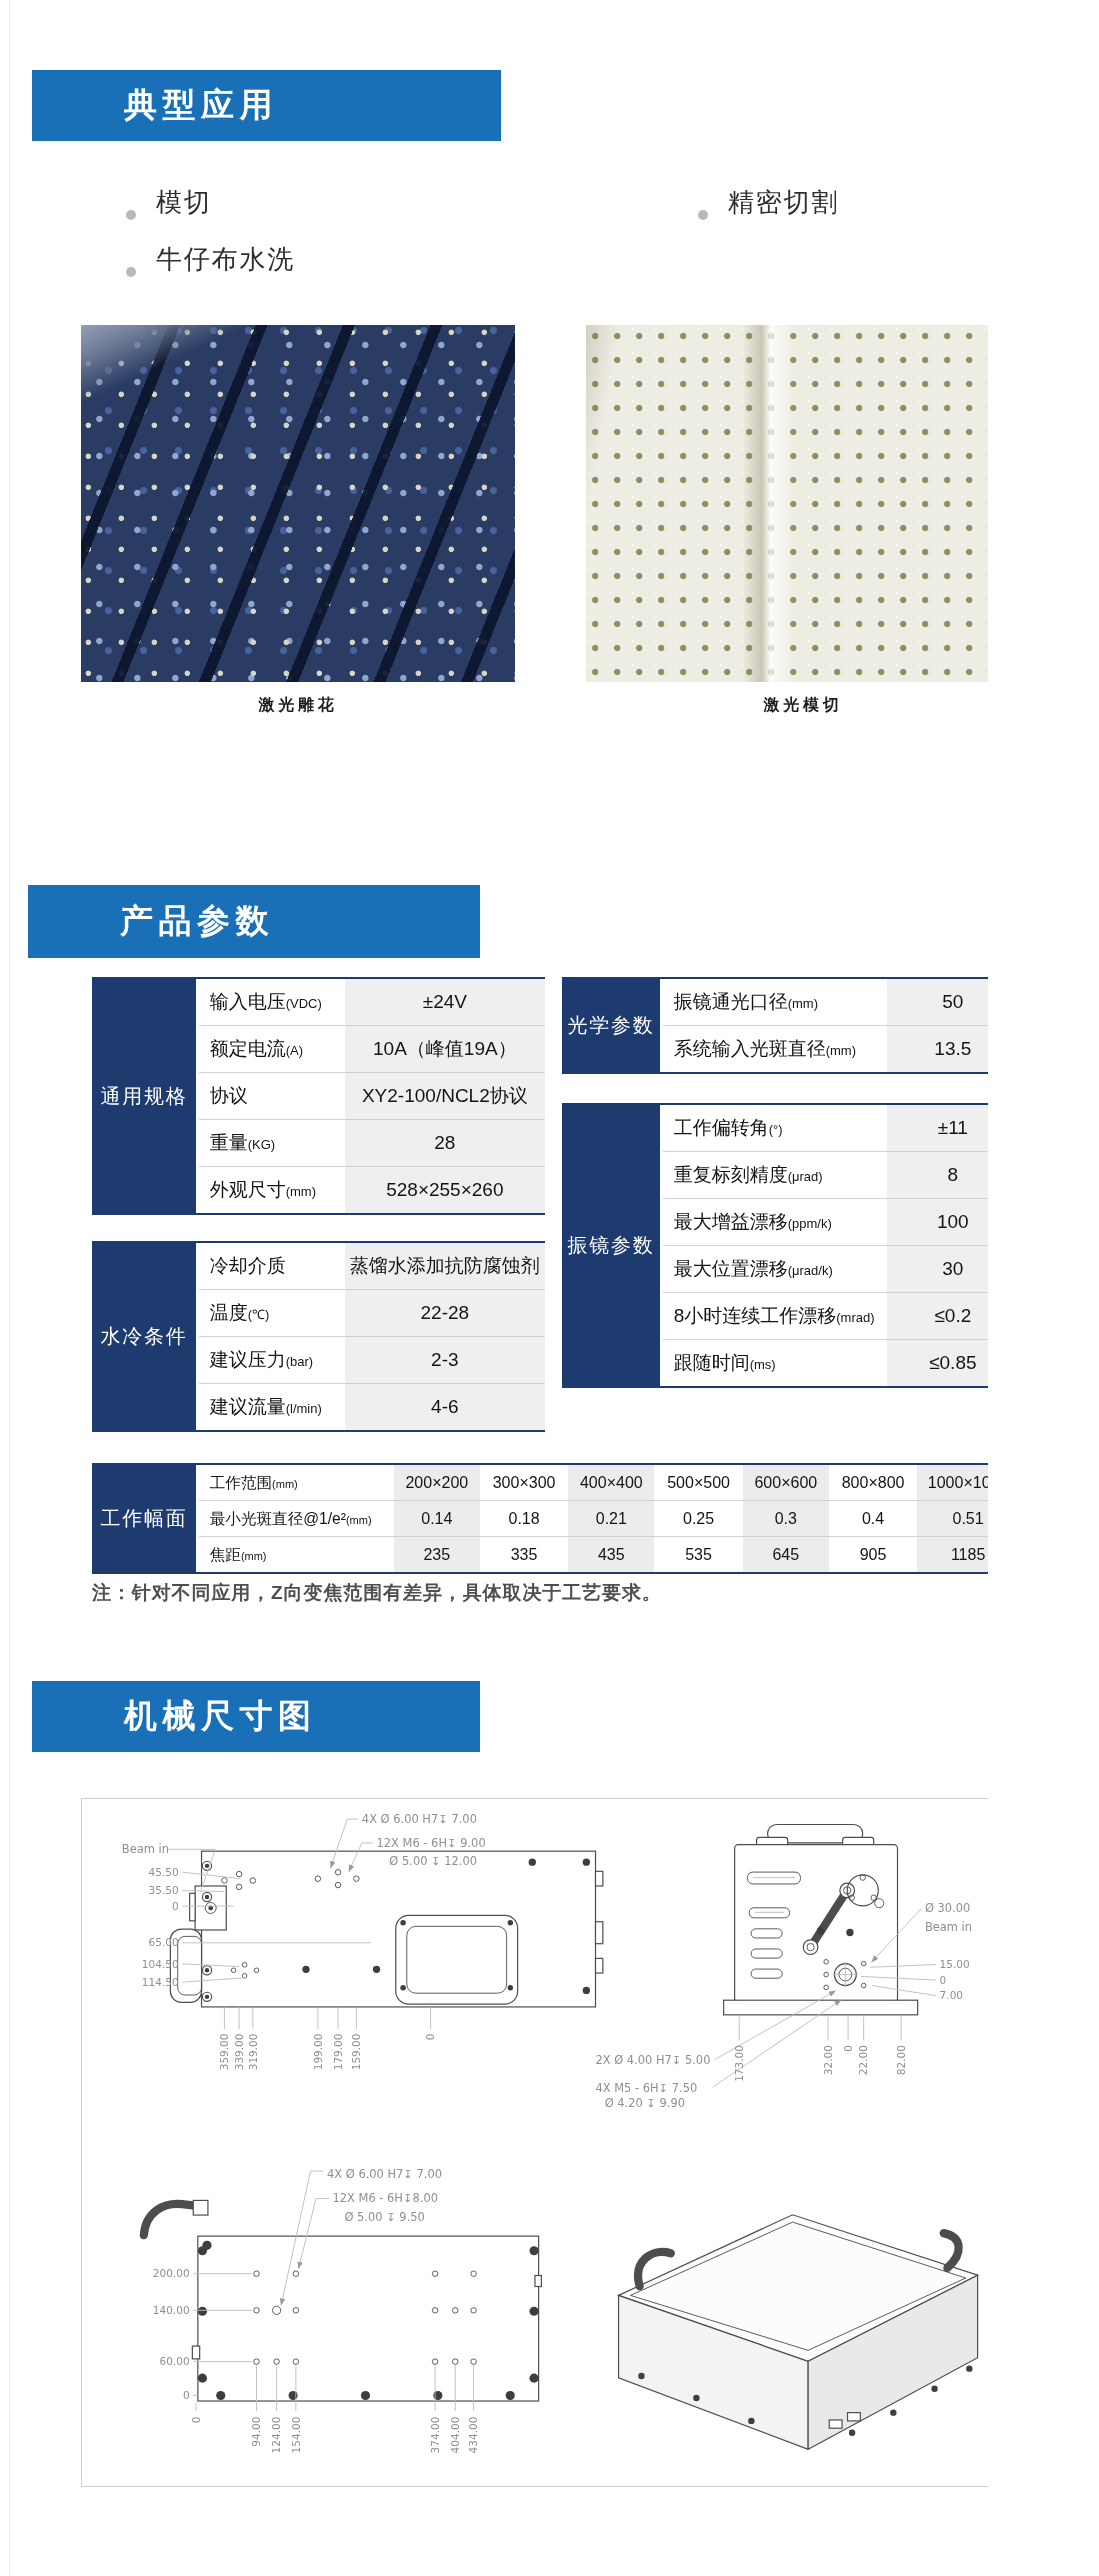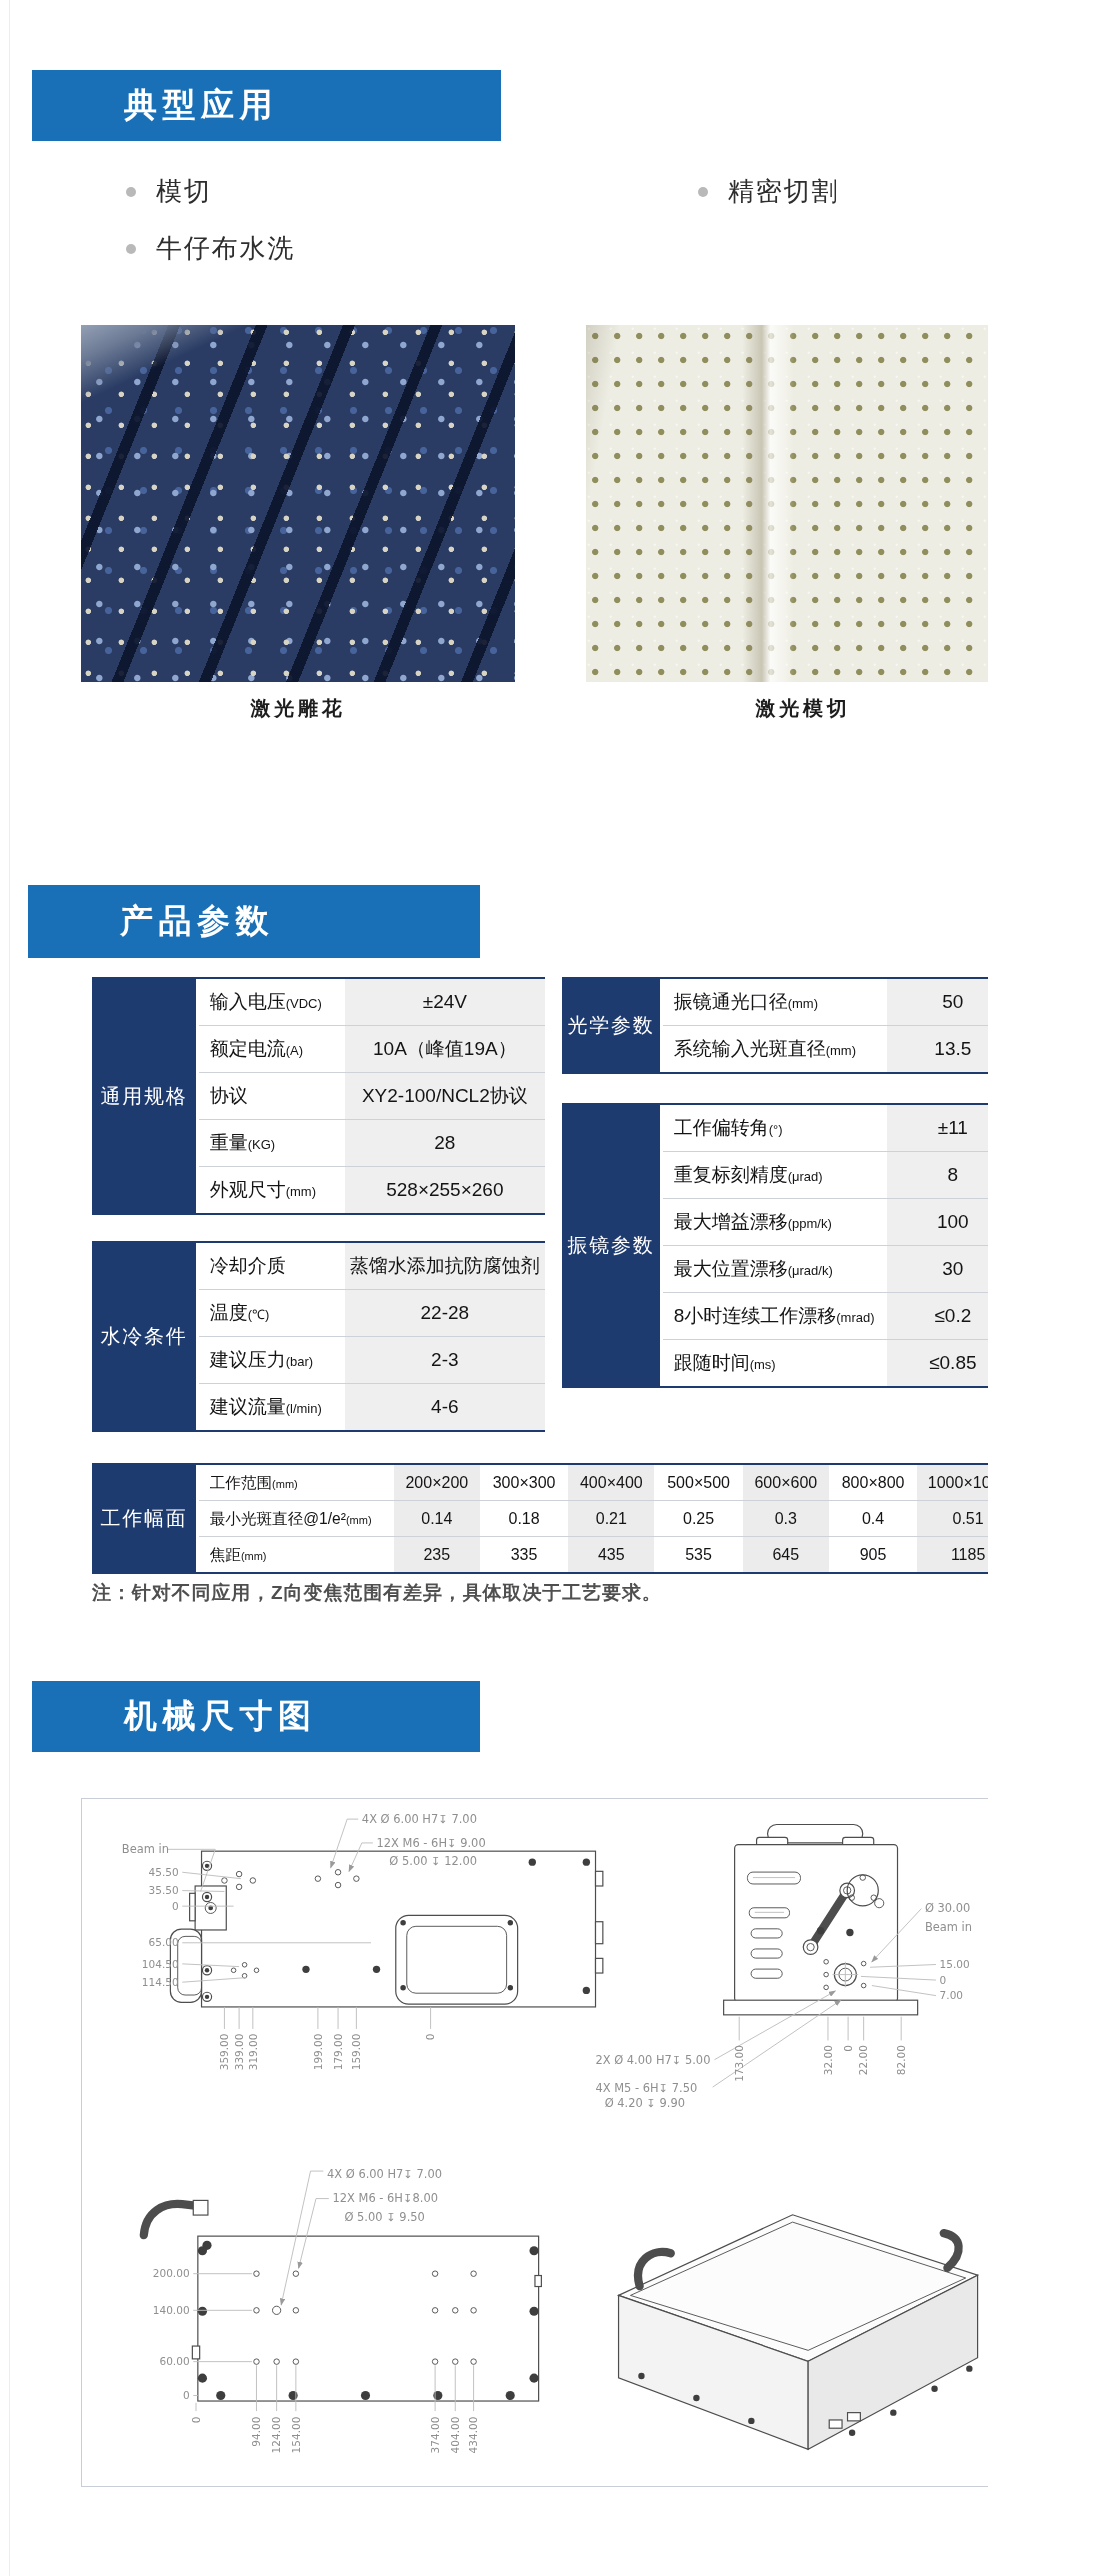--- a/index.html
+++ b/index.html
@@ -6,21 +6,21 @@
   #page{position:relative;width:988px;height:2576px;background:#fff;overflow:hidden;
         font-family:"Liberation Sans",sans-serif;color:#141414;}
   .edge{position:absolute;top:0;left:9.2px;width:1080px;height:2576px;
         border-left:0.9px solid #eeeeee;border-right:0.9px solid #eeeeee;pointer-events:none;}
   .abs{position:absolute;box-sizing:border-box;}
   
   .secbar{background:#1a70b6;color:#fff;font-weight:bold;font-size:33px;letter-spacing:5.5px;
           display:flex;align-items:center;padding-left:92px;box-sizing:border-box;}
   
   .bullets{display:flex;flex-direction:column;}
-  .bullet-row{display:flex;align-items:center;height:57px;}
+  .bullet-row{display:flex;align-items:flex-end;height:57px;}
   .bullet-dot{width:10px;height:10px;border-radius:50%;background:#b9b9b9;margin-right:20px;flex:0 0 auto;}
   .bullet-txt{font-size:26px;color:#2e2e2e;letter-spacing:1.8px;}
   
   .photo{position:absolute;width:434px;height:357px;}
   .photo-left{
     background-color:#2a3c64;
     background-image:
       linear-gradient(155deg,#93a0b5 0%,#6d7b96 6%,rgba(40,55,90,0) 14%),
       repeating-linear-gradient(112deg,rgba(12,20,44,.92) 0 11px,rgba(12,20,44,0) 11px 81px),
       radial-gradient(circle at 7.3px 7.3px,#d8d4c4 2.4px,rgba(0,0,0,0) 3.1px),
@@ -28,21 +28,21 @@
       radial-gradient(circle at 27.5px 5.5px,#46639c 3.1px,rgba(0,0,0,0) 4px);
     background-size:100% 100%,100% 100%,33px 31px,38px 37px,35px 40px;}
   .photo-right{
     background-color:#eeede3;
     background-image:
       linear-gradient(100deg,rgba(110,104,78,.22) 0%,rgba(0,0,0,0) 7%),
       linear-gradient(90deg,rgba(0,0,0,0) 36%,rgba(140,134,104,.38) 40.5%,rgba(255,255,255,.75) 42.5%,rgba(0,0,0,0) 48%),
       radial-gradient(circle at 9.2px 11px,#918e5e 2.7px,rgba(0,0,0,0) 3.6px),
       radial-gradient(circle at 2.7px 3.7px,rgba(255,255,255,.5) 0.9px,rgba(0,0,0,0) 1.5px);
     background-size:100% 100%,100% 100%,22px 24px,22px 24px;}
-  .caption{position:absolute;width:434px;text-align:center;font-size:20px;font-weight:600;
+  .caption{position:absolute;width:434px;text-align:center;font-size:16px;font-weight:600;
            color:#1d1d1d;letter-spacing:3.7px;}
   
   .spec{position:absolute;display:flex;border-top:2.7px solid #1e3b70;border-bottom:2.7px solid #1e3b70;background:#fff;}
   .spec-hd{background:#1e3b70;color:#fff;display:flex;align-items:center;justify-content:center;
            font-size:20px;letter-spacing:1.8px;flex:0 0 auto;}
   .spec-gap{width:2.7px;background:#fff;flex:0 0 auto;}
   .spec-rows{flex:1;display:flex;flex-direction:column;}
   .spec-row{display:flex;height:46px;border-top:0.9px solid #cdd2d9;}
   .spec-row:first-child{border-top:none;}
   .cell-lbl{padding-left:11px;box-sizing:border-box;background:#fff;flex:0 0 auto;font-size:19px;

